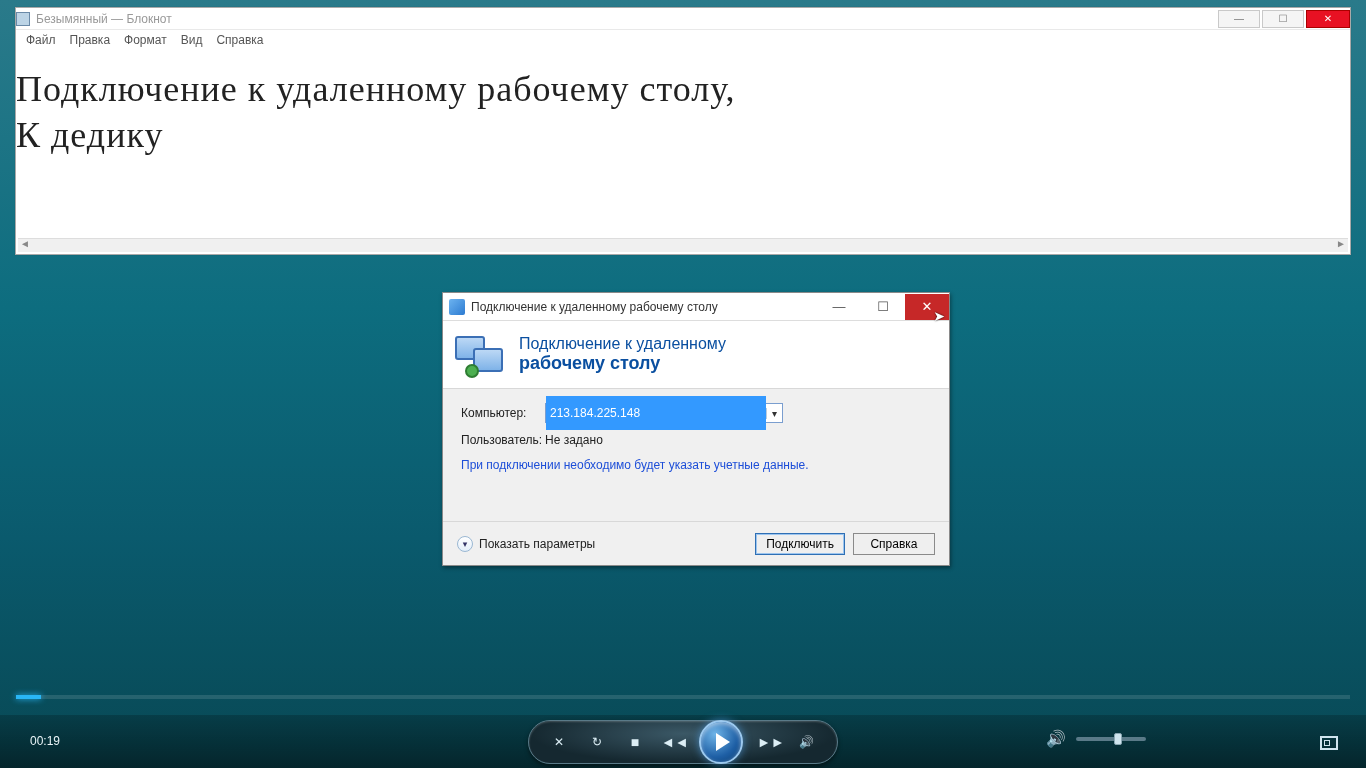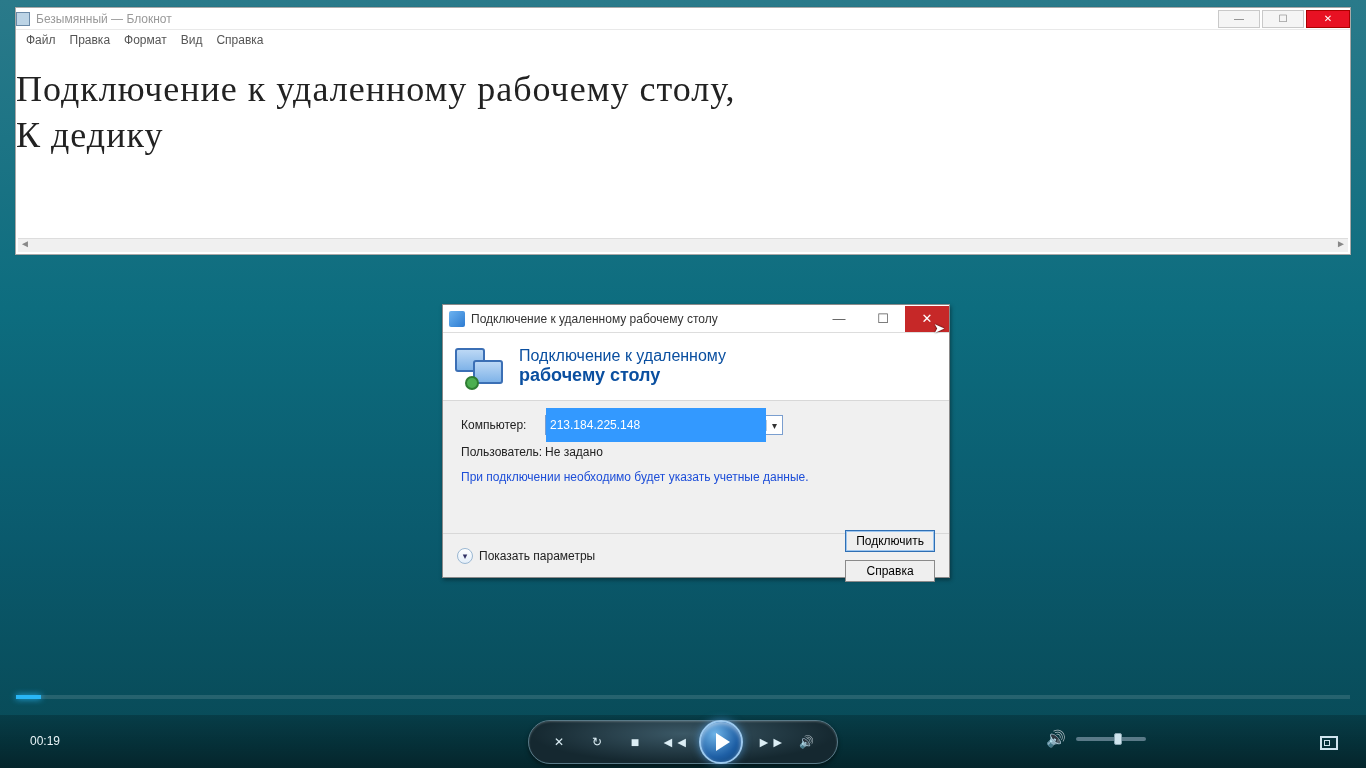--- a/index.html
+++ b/index.html
@@ -30,21 +30,21 @@
   .np-line2 { font-size:36px; color:#222; margin-top:4px; letter-spacing:1px;}
   .np-line3 { display:inline-block; font-size:36px; background:#3399ff; color:#fff;
               padding:0 10px 2px 10px; margin-top:6px; letter-spacing:2px;}
   .np-scroll-h { position:absolute; left:2px; right:2px; bottom:2px; height:14px;
                  background:#f0f0f0; border-top:1px solid #ddd;}
   .np-scroll-h::before{content:"◄"; position:absolute; left:2px; top:-1px; font-size:10px; color:#888;}
   .np-scroll-h::after {content:"►"; position:absolute; right:2px; top:-1px; font-size:10px; color:#888;}
 
   
   .rdp {
-    position:absolute; left:442px; top:304px; width:508px; height:274px;
+    position:absolute; left:442px; top:292px; width:508px; height:274px;
     background:#f0f0f0; border:1px solid #8a8a8a; box-shadow:1px 2px 4px rgba(0,0,0,.4);
     font-size:12px;
   }
   .rdp-titlebar{ height:28px; background:#ffffff; display:flex; align-items:center; padding-left:6px;
                  border-bottom:1px solid #ddd; font-size:12px; color:#333;}
   .rdp-titlebar .rdp-ticon{ width:16px;height:16px;margin-right:6px;
         background:linear-gradient(135deg,#6cb3f0,#2d7bd1); border-radius:2px;}
   .rdp-tbtns{ margin-left:auto; display:flex;}
   .rdp-tbtn{ width:44px;height:26px;display:flex;align-items:center;justify-content:center;
              font-size:13px;color:#555;}
@@ -70,21 +70,21 @@
   .rdp-combo .val{ flex:1; background:#3399ff; color:#fff; padding:10px 4px; font-size:12px;}
   .rdp-combo .dd{ width:16px; text-align:center; color:#333; font-size:10px; border-left:1px solid #bcd;}
   .rdp-uval{ color:#222;}
   .rdp-note{ color:#1d4ed8; font-size:12px; line-height:1.35; margin-top:4px;}
   .rdp-footer{ position:absolute; left:0; right:0; bottom:0; height:44px;
                border-top:1px solid #d8d8d8; display:flex; align-items:center; padding:0 14px;}
   .rdp-expand{ display:flex; align-items:center; gap:6px; color:#222; cursor:default;}
   .rdp-expand .chev{ width:16px;height:16px;border:1px solid #9bb8d3;border-radius:50%;
                      display:flex;align-items:center;justify-content:center;font-size:9px;color:#336;
                      background:linear-gradient(#fff,#e3eef9);}
-  .rdp-buttons{ margin-left:auto; display:flex; gap:8px;flex-direction:column;}
+  .rdp-buttons{ margin-left:auto; display:flex; gap:8px;}
   .rdp-btn{ min-width:82px; height:22px; border:1px solid #8a8a8a; background:#efefef;
             font-size:12px; padding:0 10px; display:flex;align-items:center;justify-content:center;}
   .rdp-btn.primary{ border:1px solid #2f6fb4; box-shadow:inset 0 0 0 1px #9cc5ef;}
 
   
   .seekbar{ position:absolute; left:16px; right:16px; top:695px; height:4px;
             background:rgba(255,255,255,.12);}
   .seekbar .prog{ position:absolute; left:0; top:0; bottom:0; width:25px; background:#29b6f6;
                   box-shadow:0 0 6px #29b6f6;}
   .player{ position:absolute; left:0; right:0; bottom:0; height:53px;

